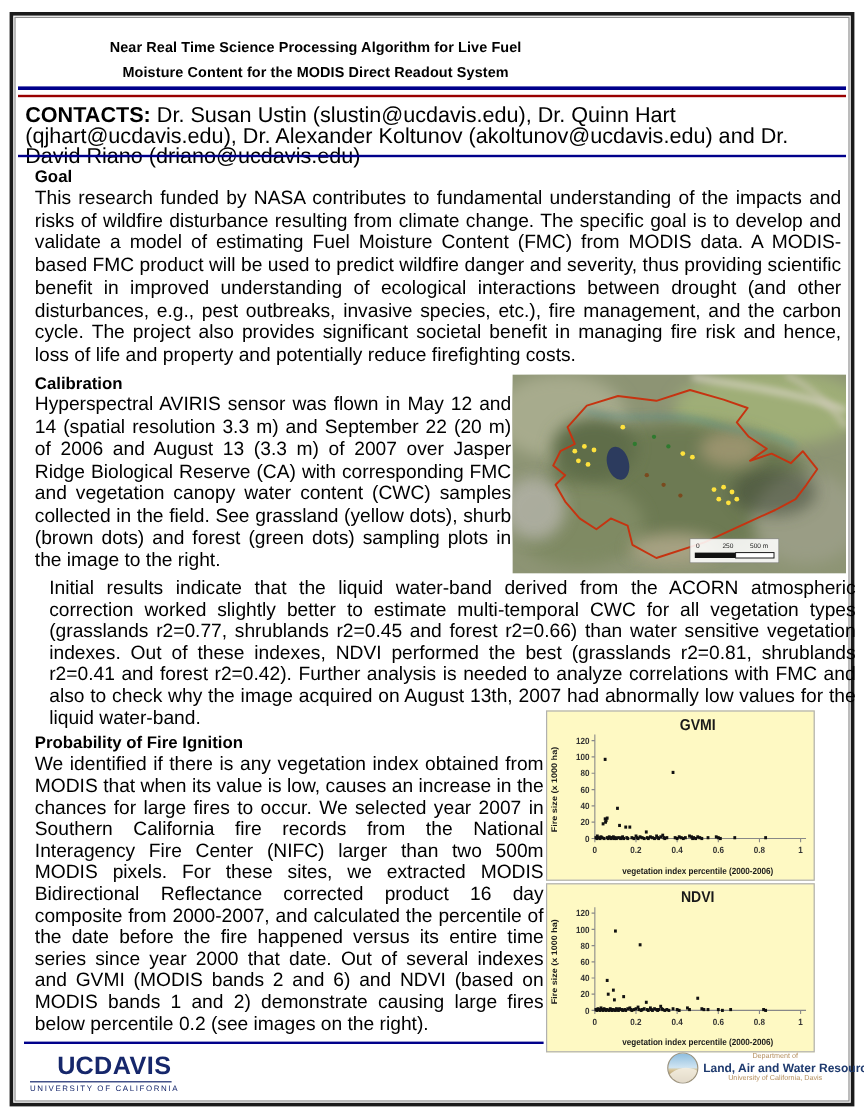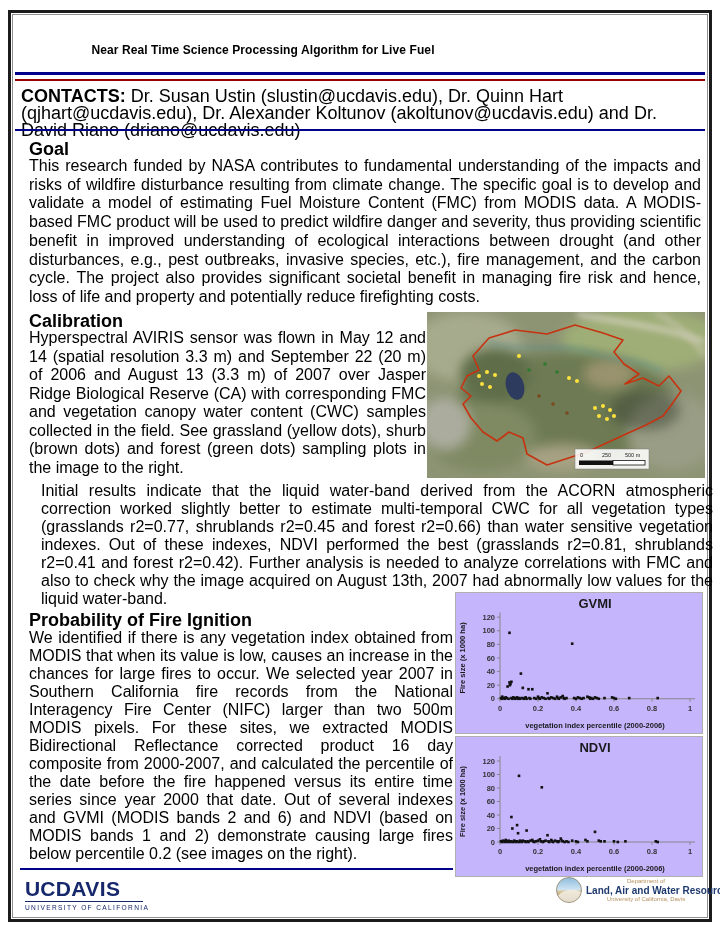--- a/index.html
+++ b/index.html
@@ -20,40 +20,40 @@
       background:#2e7d32; opacity:.9; }
   .cstars-stars { font-size:30px; font-weight:800; color:#25252e; letter-spacing:1px; margin-left:2px; }
 
   .rule { position:absolute; }
   .rule-navy { background:#00008b; }
   .rule-red { background:#990000; }
 
   .contacts { position:absolute; left:21px; top:88px; width:684px; font-size:18px; line-height:17px; }
   .contacts .lbl { font-weight:bold; }
 
-  .heading { position:absolute; font-size:18px; font-weight:bold; }
+  .heading { position:absolute; font-size:14px; font-weight:bold; }
   .para { position:absolute; font-size:16px; text-align:justify; }
 
   #goal-body { left:29px; top:157px; width:672px; line-height:18.7px; }
   #calib-body { left:29px; top:329px; width:397px; line-height:18.5px; }
   #results-body { left:29px; top:482px; width:672px; line-height:18px;margin-left:12px; }
   #fire-body { left:29px; top:629px; width:424px; line-height:18px; }
 
   
   .aerial { position:absolute; left:427px; top:312px; width:278px; height:166px; }
   .aerial svg { display:block; width:100%; height:100%; }
 
   
-  .chart-box { position:absolute; left:455px; width:248px; border:1px solid #b0b0b0; background:#c4b5fd; }
+  .chart-box { position:absolute; left:455px; width:224px; border:1px solid #b0b0b0; background:#fef9c3; }
   #chart-gvmi { top:592px; height:142px; }
   #chart-ndvi { top:736px; height:141px; }
   .chart-box svg { display:block; width:100%; height:100%; }
 
   
-  .ucdavis { position:absolute; left:25px; top:878px; width:118px; }
+  .ucdavis { position:absolute; left:25px; top:878px; width:118px;text-align:right; }
   .ucd-word { font-size:21px; color:#16276b; line-height:22px; white-space:nowrap; }
   .ucd-uc { font-weight:600; letter-spacing:0.2px; }
   .ucd-davis { font-weight:800; letter-spacing:0.4px; }
   .ucd-sub { margin-top:1px; border-top:1.5px solid #16276b; padding-top:1.5px; font-size:6.6px; letter-spacing:1.35px; color:#16276b; white-space:nowrap; }
 
   .lawr { position:absolute; left:556px; top:877px; width:150px; display:flex; align-items:center; }
   .lawr-icon { width:26px; height:26px; border-radius:50%; flex:0 0 26px; border:1px solid #9a927e; position:relative; overflow:hidden;
       background:linear-gradient(180deg, #8fbede 0%, #cfe4f2 48%, #d9c79b 56%, #8a6d3b 100%); }
   .lawr-icon::after { content:""; position:absolute; left:-4px; top:12px; width:34px; height:16px; background:#f3efe4;
       border-radius:50% 50% 0 0 / 90% 90% 0 0; transform:rotate(-8deg); opacity:.85; }
@@ -65,20 +65,21 @@
 </head>
 <body>
 
 <div class="frame">
   <div class="frame-inner"></div>
 </div>
 
 <div class="title-row">
   <div class="title">
     <div>Near Real Time Science Processing Algorithm for Live Fuel</div>
+    <div>Moisture Content for the MODIS Direct Readout System</div>
   </div>
 </div>
 
 <div class="rule rule-navy" style="left:15px; top:72px; width:690px; height:3px;"></div>
 <div class="rule rule-red" style="left:15px; top:79px; width:690px; height:2px;"></div>
 
 <div class="contacts"><span class="lbl">CONTACTS:</span><span> Dr. Susan Ustin (slustin@ucdavis.edu), Dr. Quinn Hart (qjhart@ucdavis.edu), Dr. Alexander Koltunov (akoltunov@ucdavis.edu) and Dr.  David Riano (driano@ucdavis.edu)</span></div>
 
 <div class="rule rule-navy" style="left:15px; top:129px; width:690px; height:2px;"></div>
 

